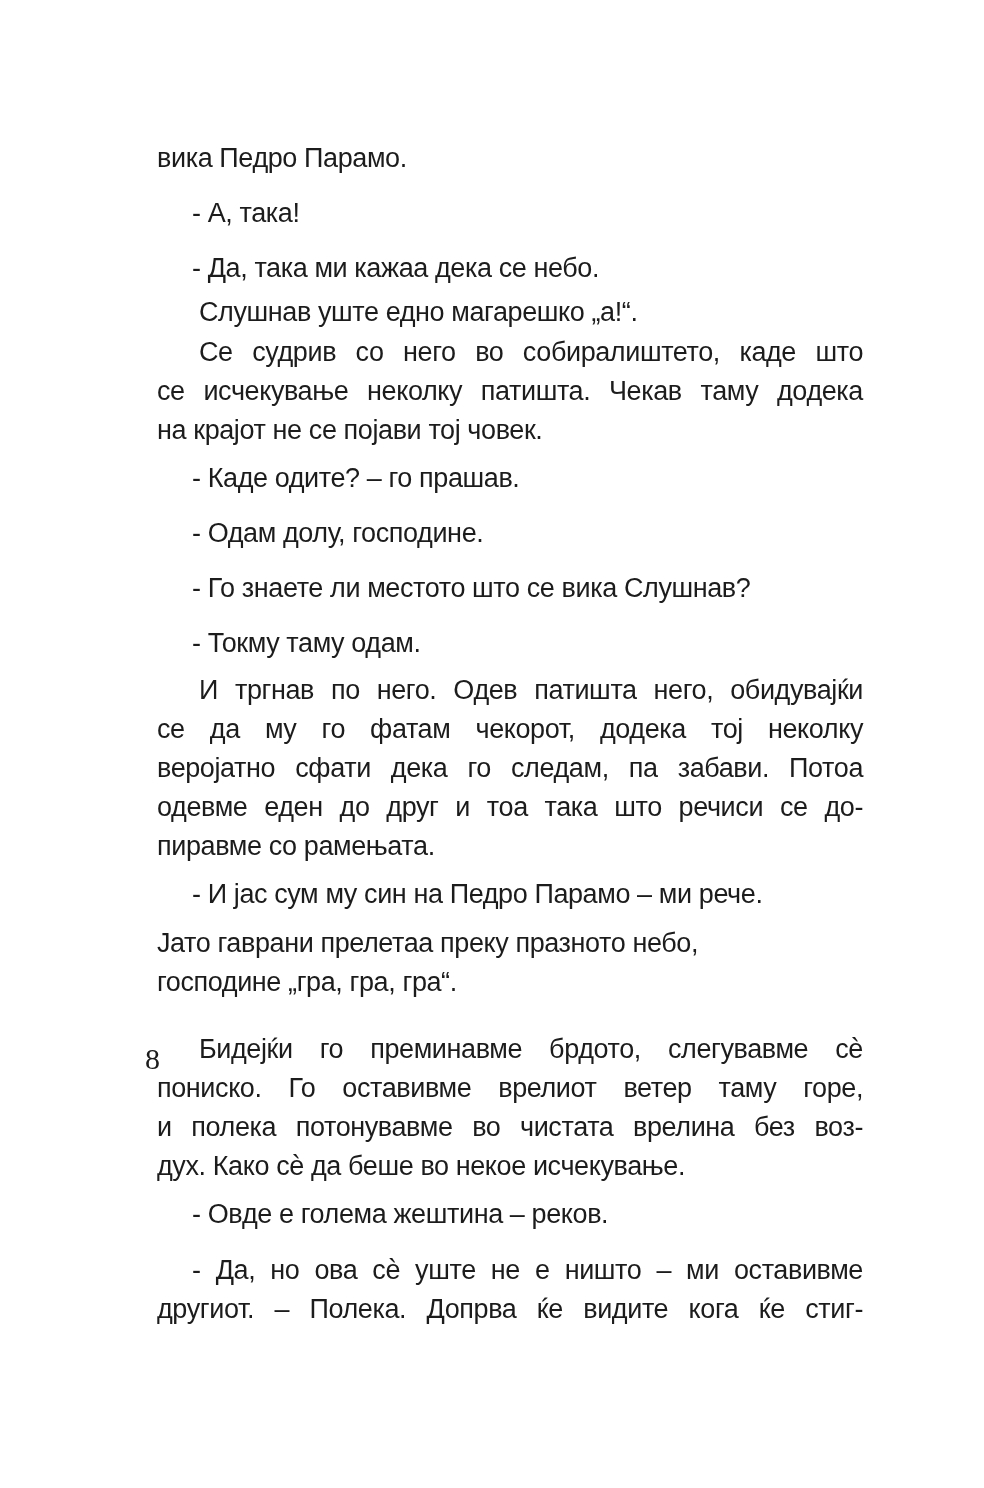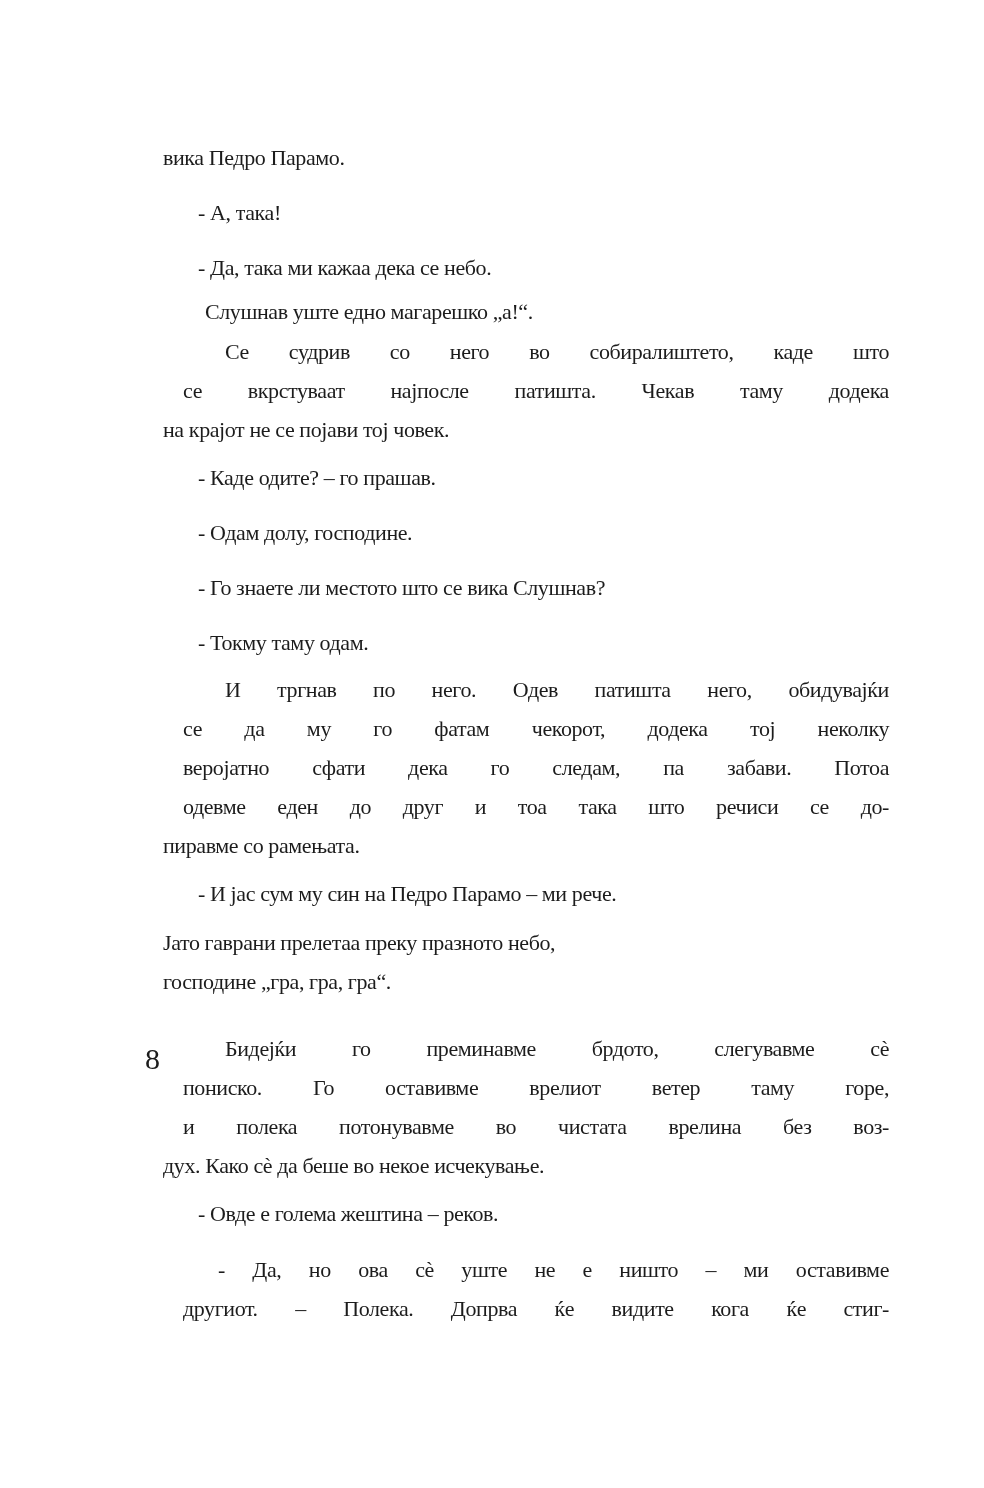--- a/index.html
+++ b/index.html
@@ -16,32 +16,30 @@
       font-family: "Liberation Sans", "DejaVu Sans", sans-serif;
     }
     .page {
       position: absolute;
       left: 145px;
       top: 0;
       width: 706px;
     }
     .line {
       position: absolute;
-      left: 18px;
+      left: 12px;
       white-space: nowrap;
-      font-size: 22px;
+      font-size: 27px;
       line-height: 36px;
       letter-spacing: -0.4px;
-      font-family: Liberation Serif, serif;
     }
     .justify {
       width: 706px;
       text-align: justify;
       text-align-last: justify;
-      margin-left: 20px;
     }
     .ind-d { padding-left: 35px; }
     .ind-p { padding-left: 42px; box-sizing: border-box; text-align: center; }
     .page-number {
       position: absolute;
       left: 145px;
       top: 1041px;
       font-family: "Liberation Serif", "DejaVu Serif", serif;
       font-size: 30px;
       line-height: 36px;
@@ -50,21 +48,21 @@
   </style>
 </head>
 <body>
 
 <div class="page">
   <div class="line" style="top:140px">вика Педро Парамо.</div>
   <div class="line ind-d" style="top:195px">- А, така!</div>
   <div class="line ind-d" style="top:250px">- Да, така ми кажаа дека се небо.</div>
   <div class="line ind-p" style="top:294px">Слушнав уште едно магарешко „а!“.</div>
   <div class="line ind-p justify" style="top:334px">Се судрив со него во собиралиштето, каде што</div>
-  <div class="line justify" style="top:373px">се вкрстуваат најпосле патишта. Чекав таму додека</div>
+  <div class="line justify" style="top:373px">се исчекување неколку патишта. Чекав таму додека</div>
   <div class="line" style="top:412px">на крајот не се појави тој човек.</div>
   <div class="line ind-d" style="top:460px">- Каде одите? – го прашав.</div>
   <div class="line ind-d" style="top:515px">- Одам долу, господине.</div>
   <div class="line ind-d" style="top:570px">- Го знаете ли местото што се вика Слушнав?</div>
   <div class="line ind-d" style="top:625px">- Токму таму одам.</div>
   <div class="line ind-p justify" style="top:672px">И тргнав по него. Одев патишта него, обидувајќи</div>
   <div class="line justify" style="top:711px">се да му го фатам чекорот, додека тој неколку</div>
   <div class="line justify" style="top:750px">веројатно сфати дека го следам, па забави. Потоа</div>
   <div class="line justify" style="top:789px">одевме еден до друг и тоа така што речиси се до-</div>
   <div class="line" style="top:828px">пиравме со рамењата.</div>

